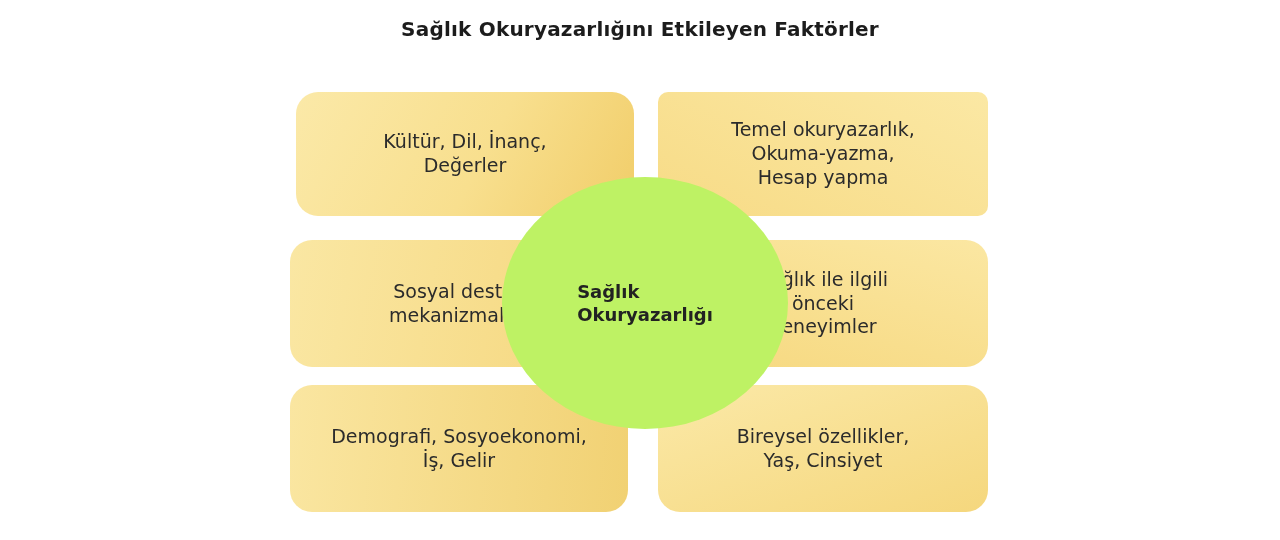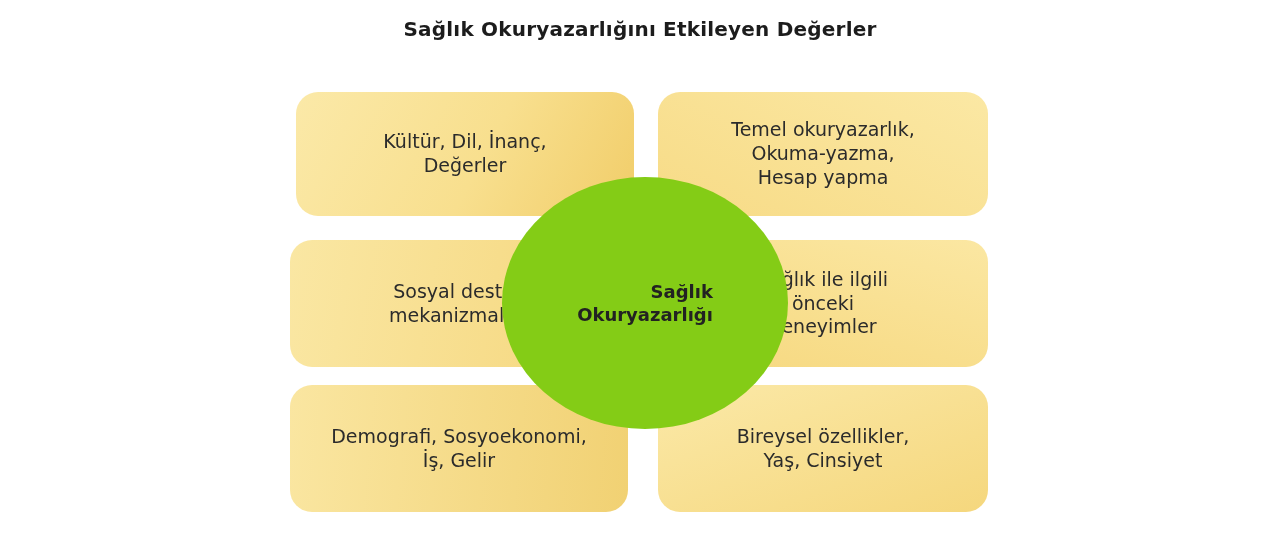--- a/index.html
+++ b/index.html
@@ -38,57 +38,57 @@
   .box .box-label {
     font-size: 19px;
     line-height: 1.26;
     color: #2b2b2b;
     white-space: pre-line;
   }
   
   .box-tl { left: 296px; top:  92px; width: 338px; height: 124px;
             background: linear-gradient(118deg, #fbe9a8 0%, #f8df8e 55%, #f1cd69 100%); }
   .box-tr { left: 658px; top:  92px; width: 330px; height: 124px;
-            background: linear-gradient(205deg, #fbe8a4 0%, #f7db86 100%); }
+            background: linear-gradient(205deg, #fbe8a4 0%, #f7db86 100%); border-radius: 10px; }
   .box-ml { left: 290px; top: 240px; width: 338px; height: 127px;
             background: linear-gradient(100deg, #fae7a3 0%, #f5d67c 100%); }
   .box-mr { left: 658px; top: 240px; width: 330px; height: 127px;
             background: linear-gradient(195deg, #fbe7a2 0%, #f6d87f 100%); }
   .box-bl { left: 290px; top: 385px; width: 338px; height: 127px;
             background: linear-gradient(95deg, #fae6a1 0%, #f1d173 100%); }
   .box-br { left: 658px; top: 385px; width: 330px; height: 127px;
             background: linear-gradient(160deg, #fbe9a8 0%, #f5d77d 100%); }
 
   .center-circle {
     position: absolute;
     left: 502px;
     top: 177px;
     width: 286px;
     height: 252px;
-    background: #84cc16;
+    background: #bef264;
     border-radius: 50%;
     display: flex;
     align-items: center;
     justify-content: center;
-    text-align: right;
+    text-align: left;
   }
   .center-label {
     font-size: 18px;
     font-weight: bold;
     line-height: 1.3;
     color: #222222;
     white-space: pre-line;
   }
 </style>
 </head>
 <body>
 
 <div class="canvas">
 
-  <div class="title">Sağlık Okuryazarlığını Etkileyen Değerler</div>
+  <div class="title">Sağlık Okuryazarlığını Etkileyen Faktörler</div>
 
   <div class="box box-tl">
     <span class="box-label">Kültür, Dil, İnanç,
 Değerler</span>
   </div>
 
   <div class="box box-tr">
     <span class="box-label">Temel okuryazarlık,
 Okuma-yazma,
 Hesap yapma</span>

